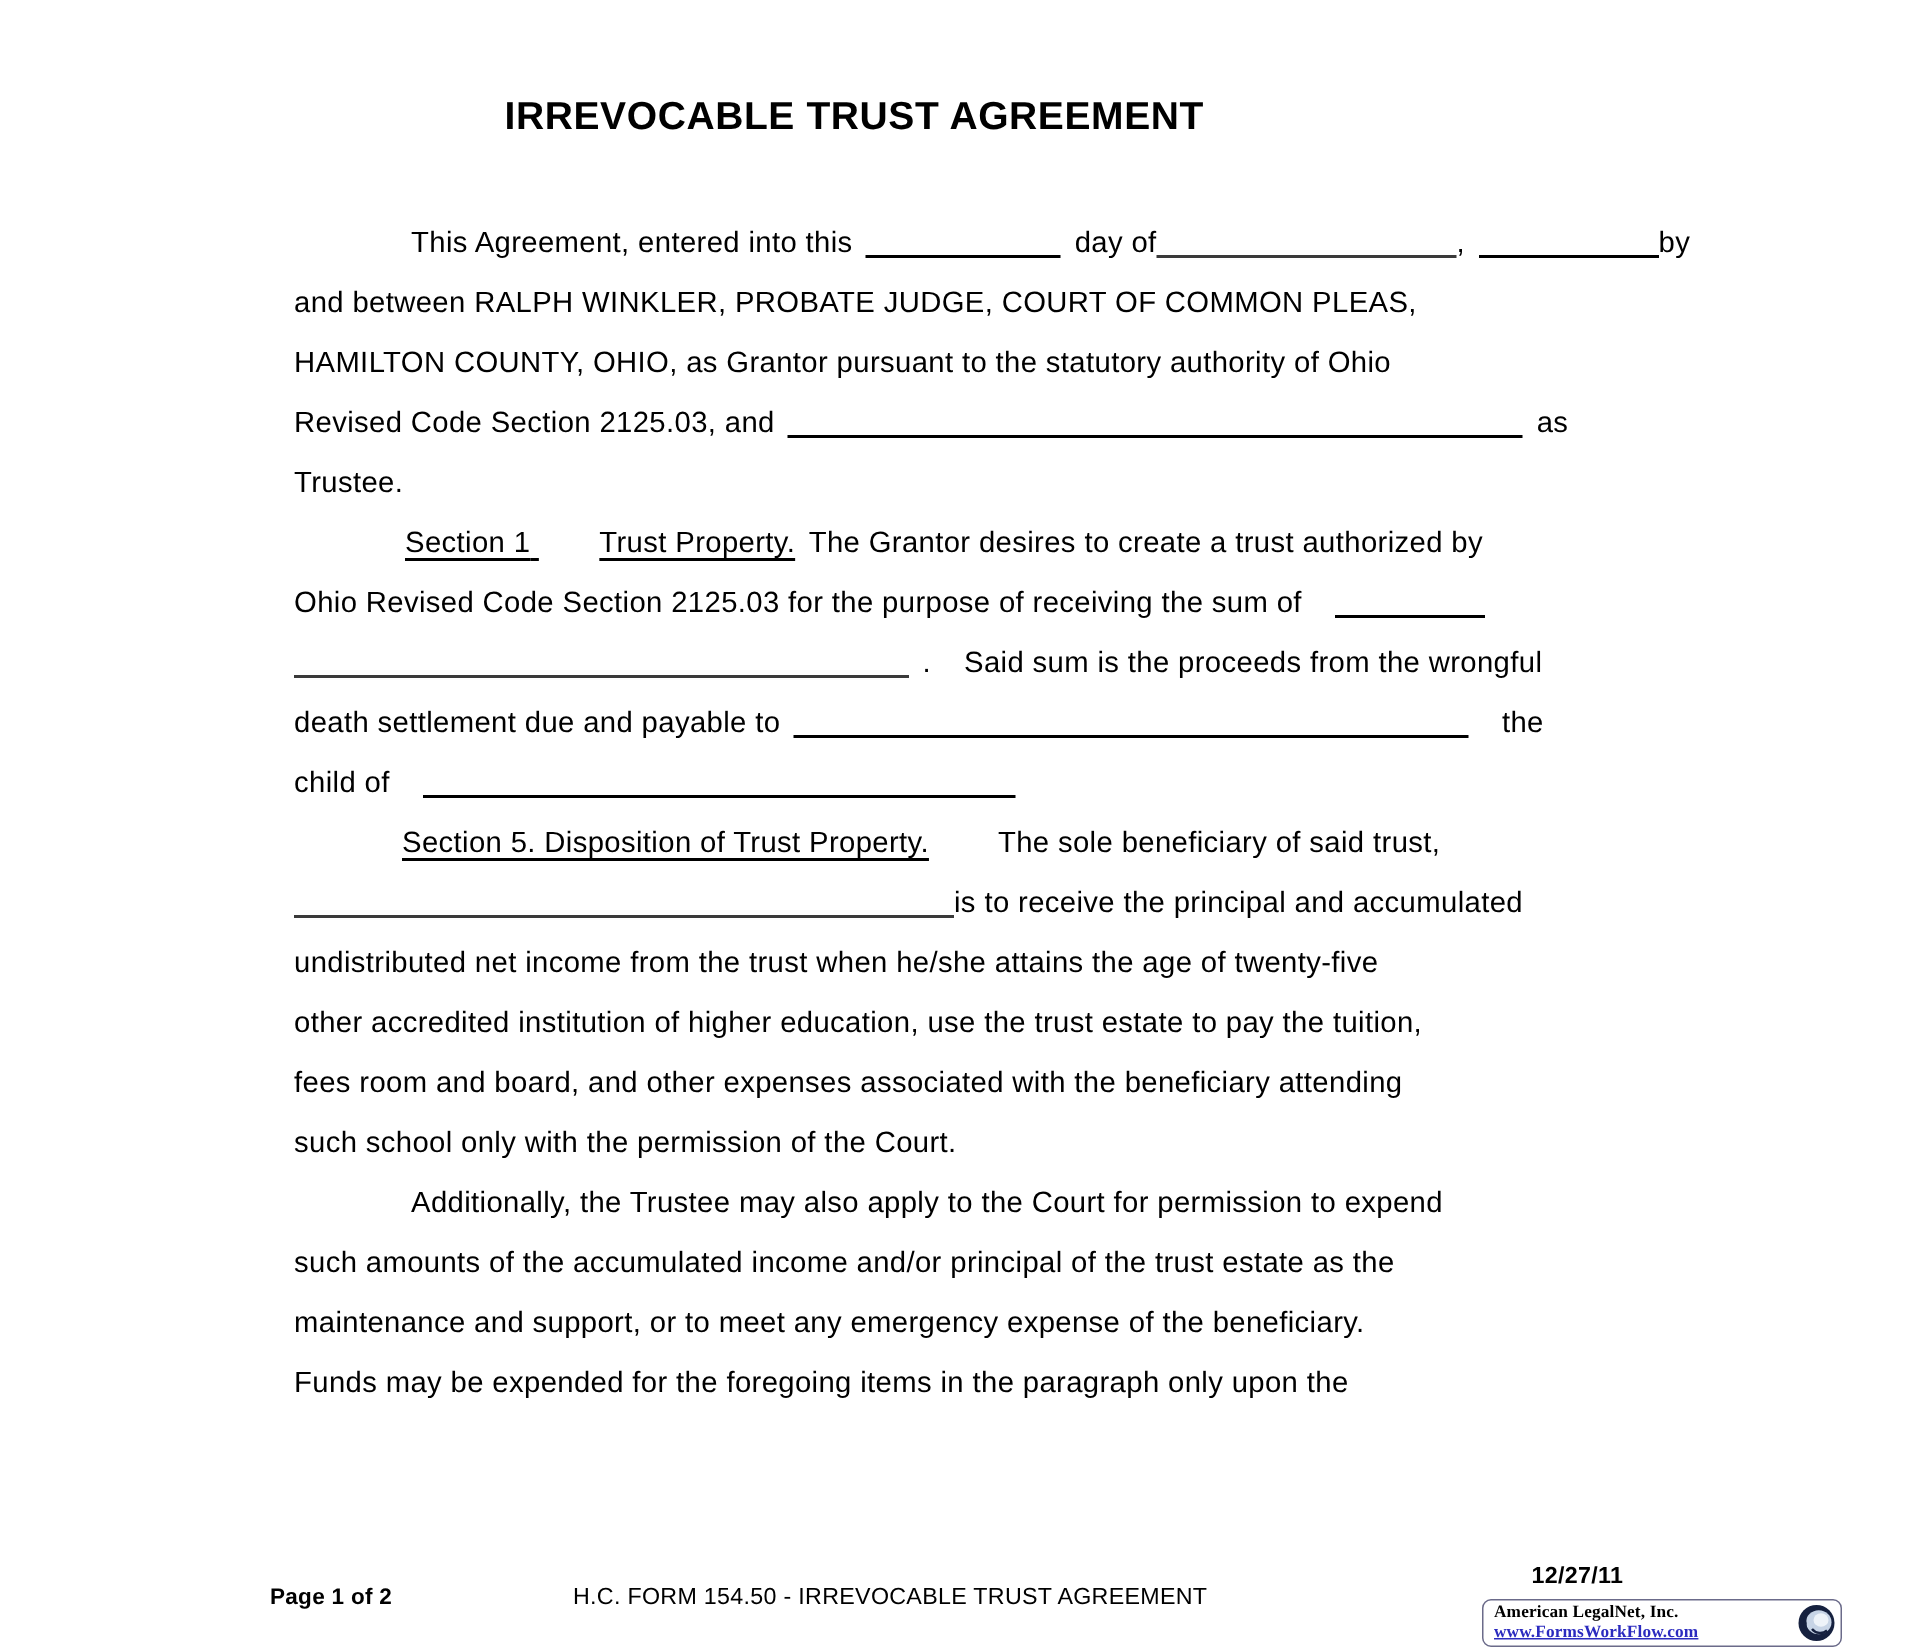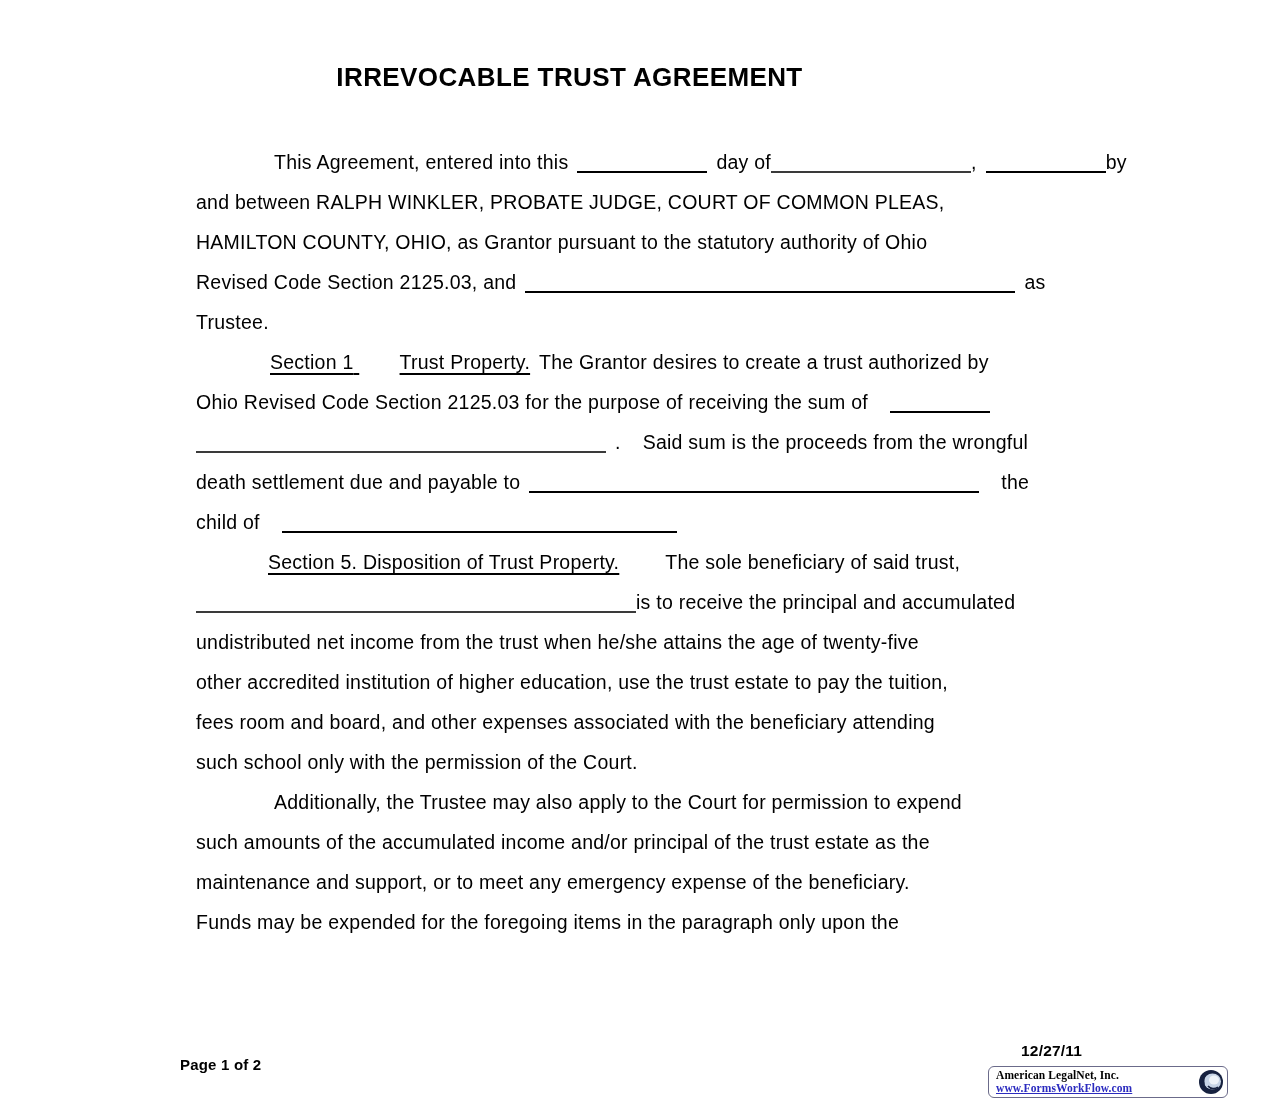--- a/index.html
+++ b/index.html
@@ -197,20 +197,21 @@
 
     <div class="line"><span class="indent"></span><span>Additionally, the Trustee may also apply to the Court for permission to expend</span></div>
     <div class="line">such amounts of the accumulated income and/or principal of the trust estate as the</div>
     <div class="line">maintenance and support, or to meet any emergency expense of the beneficiary.</div>
     <div class="line">Funds may be expended for the foregoing items in the paragraph only upon the</div>
 
   </div>
 
   <div class="footer">
     <div class="footer-page">Page 1 of 2</div>
+    <div class="footer-form">H.C. FORM 154.50 - IRREVOCABLE TRUST AGREEMENT</div>
     <div class="footer-date">12/27/11</div>
   </div>
 
   <div class="aln-box">
     <div class="aln-name">American LegalNet, Inc.</div>
     <div class="aln-url">www.FormsWorkFlow.com</div>
     <svg class="aln-emblem" viewBox="0 0 26 26">
       <circle cx="13" cy="13" r="12" fill="#16213f"></circle>
       <ellipse cx="14.5" cy="12.5" rx="8.5" ry="8" fill="#c7d4e6"></ellipse>
       <path d="M4 13 a9 9 0 0 1 9 -9 a7 7 0 0 0 -6.5 9 a7 7 0 0 0 6.5 8 a9 9 0 0 1 -9 -8 z" fill="#16213f"></path>

